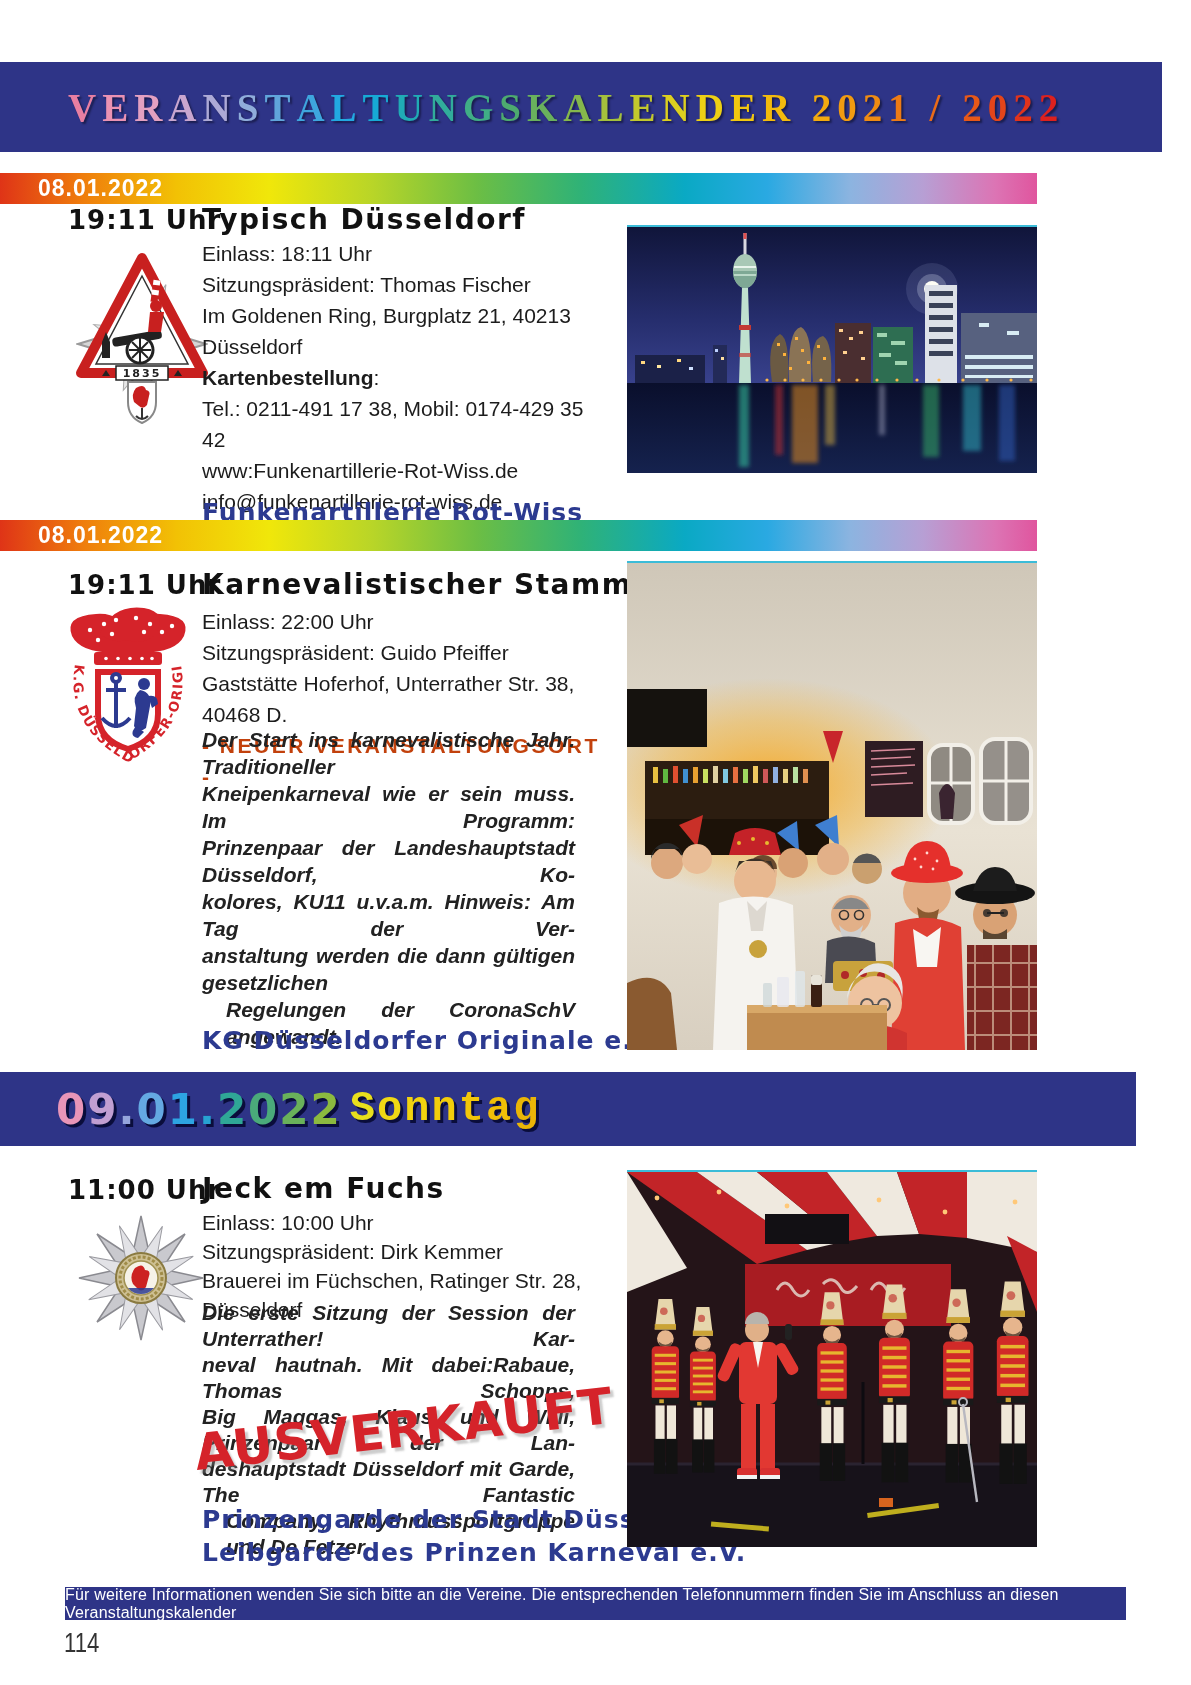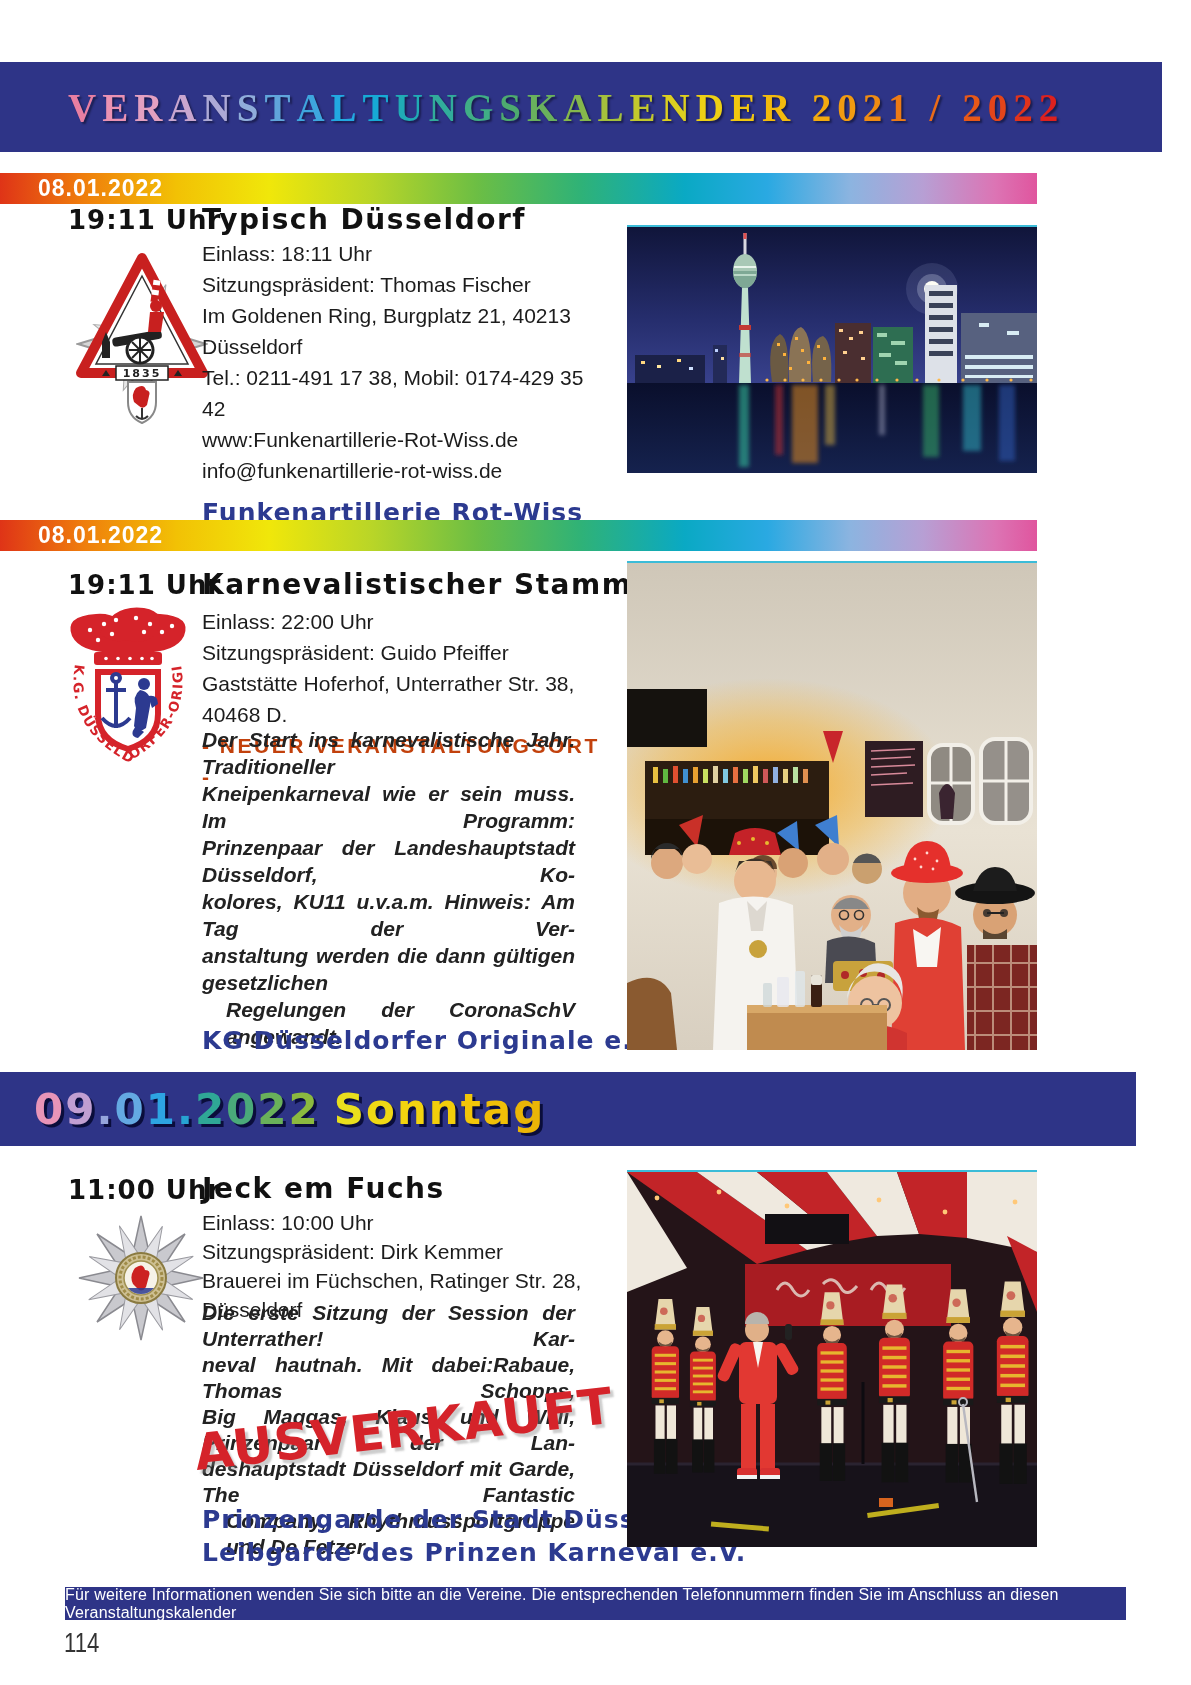--- a/index.html
+++ b/index.html
@@ -38,24 +38,24 @@
         color:#2c3a90;font-size:25px;letter-spacing:1px;white-space:pre;}
 
   .logo{position:absolute;}
 
   .photo{position:absolute;left:627px;width:410px;border-top:2px solid #3bbcd8;
         overflow:hidden;line-height:0;}
   .photo svg{display:block;}
 
   
   .band2{position:absolute;left:0;top:1072px;width:1136px;height:74px;background:#2e3487;}
-  .band2-inner{display:flex;align-items:center;height:100%;padding-left:34px;
+  .band2-inner{display:flex;align-items:center;height:100%;padding-left:56px;
         font-family:"DejaVu Sans",sans-serif;font-weight:bold;font-size:42px;letter-spacing:2px;
         white-space:pre;}
-  .band2-inner .wd{margin-left:14px;}
+  .band2-inner .wd{margin-left:8px;font-family:Liberation Mono, monospace;}
   .band2-inner span span{text-shadow:3px 3px 0 rgba(8,12,55,.95);}
 
   .soldout{position:absolute;left:198px;top:1424px;font-family:"DejaVu Sans",sans-serif;
         font-weight:bold;font-size:50px;letter-spacing:1px;color:#d5232a;
         transform:rotate(-6.5deg);transform-origin:left bottom;
         text-shadow:3px 4px 2px rgba(130,130,130,.4);white-space:pre;}
 
   .club-center{position:absolute;left:202px;width:373px;text-align:center;
         font-family:"DejaVu Sans",sans-serif;font-weight:bold;color:#2c3a90;
         font-size:25px;letter-spacing:1px;white-space:pre;}
@@ -112,20 +112,21 @@
     </svg>
   </div>
 
   <div class="dblock" style="top:238px">
     <div>Einlass: 18:11 Uhr</div>
     <div>Sitzungspräsident: Thomas Fischer</div>
     <div>Im Goldenen Ring, Burgplatz 21, 40213 Düsseldorf</div>
   </div>
 
   <div class="dblock" style="top:362px">
+    <div><span class="bold">Kartenbestellung</span><span>:</span></div>
     <div>Tel.: 0211-491 17 38, Mobil: 0174-429 35 42</div>
     <div>www:Funkenartillerie-Rot-Wiss.de</div>
     <div>info@funkenartillerie-rot-wiss.de</div>
   </div>
 
   <div class="club" style="left:202px;top:498px">Funkenartillerie Rot-Wiss</div>
 
   <div class="photo" style="top:225px;height:248px">
     <svg width="410" height="246" viewBox="0 0 410 246">
       <defs>

